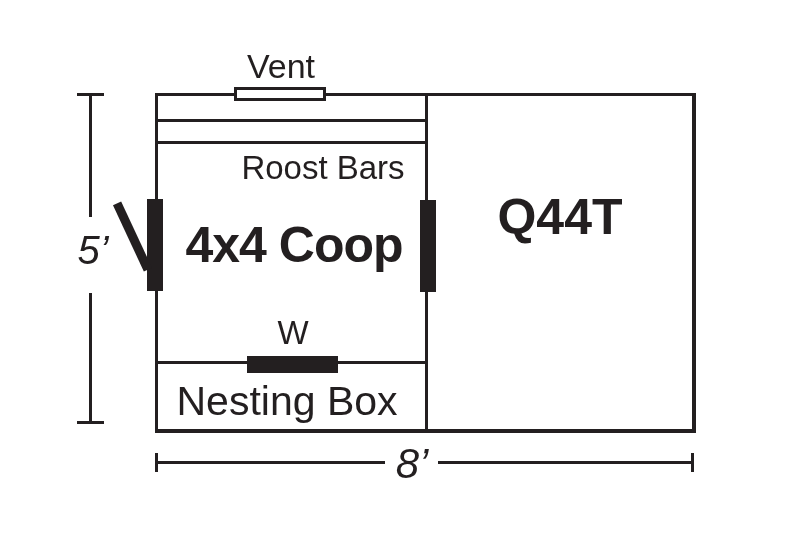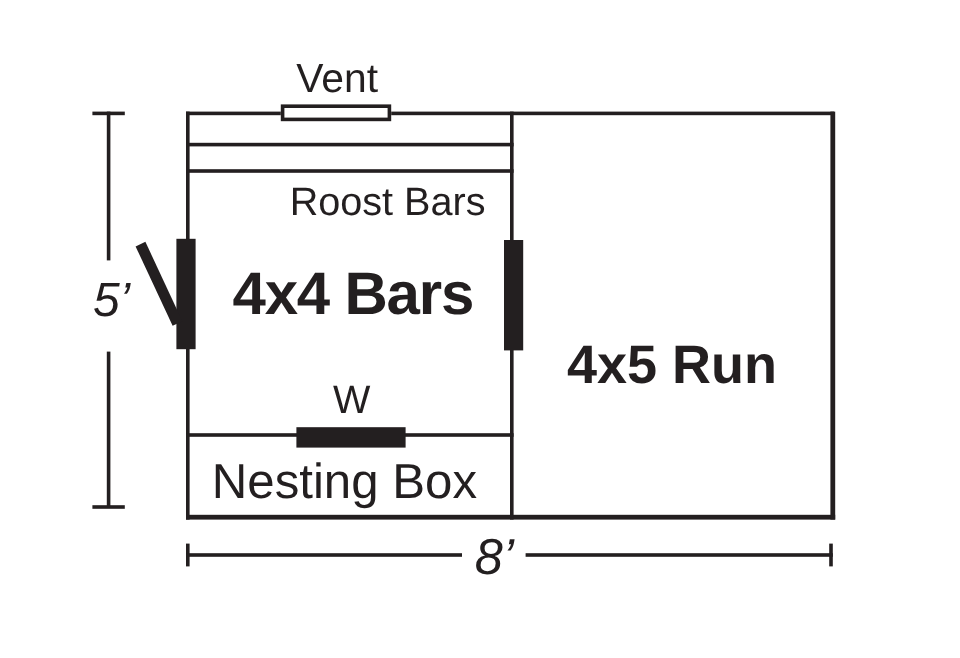--- a/index.html
+++ b/index.html
@@ -109,20 +109,20 @@
   <div class="abs ink dimv-seg-2"></div>
   <div class="abs ink dimv-tick-bottom"></div>
 
   <div class="abs ink dimh-tick-left"></div>
   <div class="abs ink dimh-seg-1"></div>
   <div class="abs ink dimh-seg-2"></div>
   <div class="abs ink dimh-tick-right"></div>
 
   <div class="label lbl-vent">Vent</div>
   <div class="label lbl-roost">Roost Bars</div>
-  <div class="label lbl-coop">4x4 Bars</div>
-  <div class="label lbl-run">4x5 Run</div>
+  <div class="label lbl-coop">4x4 Coop</div>
+  <div class="label lbl-model">Q44T</div>
   <div class="label lbl-w">W</div>
   <div class="label lbl-nest">Nesting Box</div>
   <div class="label lbl-dim-h5">5’</div>
   <div class="label lbl-dim-w8">8’</div>
 
 </div>
 
 </body></html>

